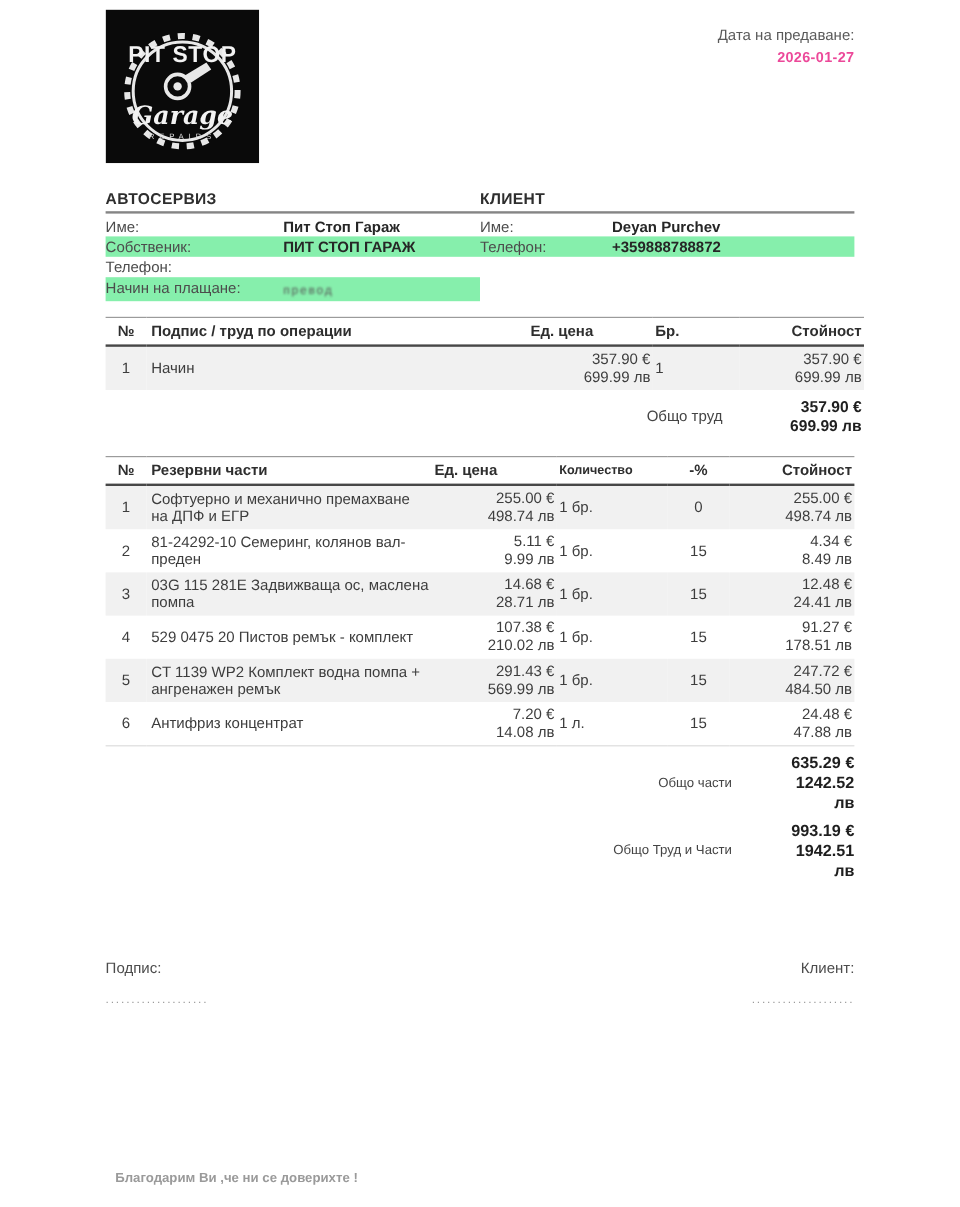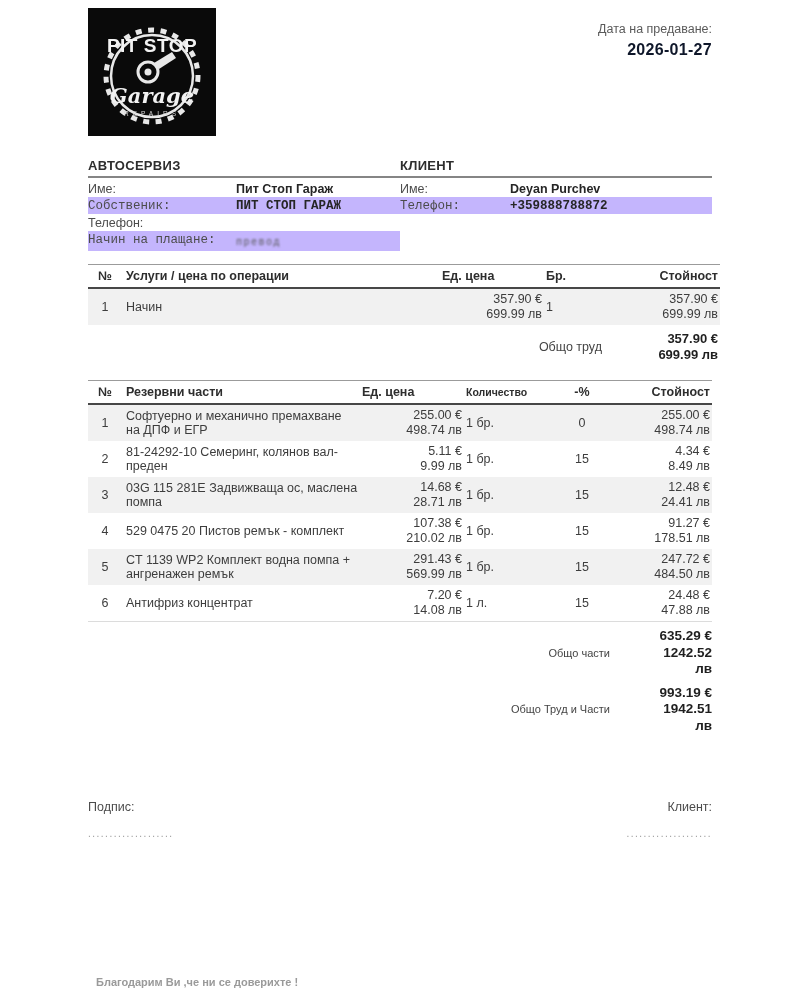--- a/index.html
+++ b/index.html
@@ -12,31 +12,31 @@
     overflow:hidden;
   }
   .page { position:relative; width:800px; height:1006px; background:#fff; }
   .content { padding:0 88px; }
 
   
   .top-row { display:flex; justify-content:space-between; align-items:flex-start; padding-top:8px; }
   .logo-box { width:128px; height:128px; display:block; }
   .date-block { text-align:right; padding-top:14px; }
   .date-label { font-size:12.5px; color:#5a5a5a; }
-  .date-value { font-size:16px; font-weight:bold; color:#0f172a; margin-top:5px; letter-spacing:0.3px; }
+  .date-value { font-size:12px; font-weight:bold; color:#ec4899; margin-top:5px; letter-spacing:0.3px; }
 
   
   .info-row { display:flex; margin-top:22px; }
   .info-col { flex:1; }
   .info-title {
     font-size:13px; font-weight:bold; color:#2e2e2e; letter-spacing:0.3px;
     padding-bottom:3px; border-bottom:2px solid #858585; margin-bottom:2px;
   }
   .info-line { display:flex; font-size:12.5px; line-height:16px; padding:0.5px 0; }
-  .info-line.shaded { background:#c4b5fd;font-family:Liberation Mono, monospace; }
+  .info-line.shaded { background:#86efac; }
   .info-label { width:148px; color:#4c4c4c; flex:0 0 auto; }
   .info-col.client .info-label { width:110px; }
   .info-value { font-weight:bold; color:#262626; }
   .info-value.redacted { font-weight:normal; font-size:10px; color:#555; filter:blur(1px); letter-spacing:1.5px; padding-top:3px; }
 
   
   table { width:100%; border-collapse:collapse; table-layout:fixed; }
   .tbl { margin-top:13px; }
   thead th {
     font-size:12.5px; font-weight:bold; color:#2e2e2e;
@@ -136,21 +136,21 @@
               <span class="info-value">+359888788872</span>
             </div>
           </div>
       </div>
     </div>
 
     <table class="tbl tbl-labor">
       <thead>
         <tr>
           <th class="col-num">№</th>
-          <th class="col-desc lab-desc">Услуги / цена по операции</th>
+          <th class="col-desc lab-desc">Подпис / труд по операции</th>
           <th class="col-unit">Ед. цена</th>
           <th class="col-qty lab-qty">Бр.</th>
           <th class="col-total">Стойност</th>
         </tr>
       </thead>
       <tbody>
           <tr class="shaded">
             <td class="col-num">1</td>
             <td class="col-desc lab-desc">Начин</td>
             <td class="col-unit">

